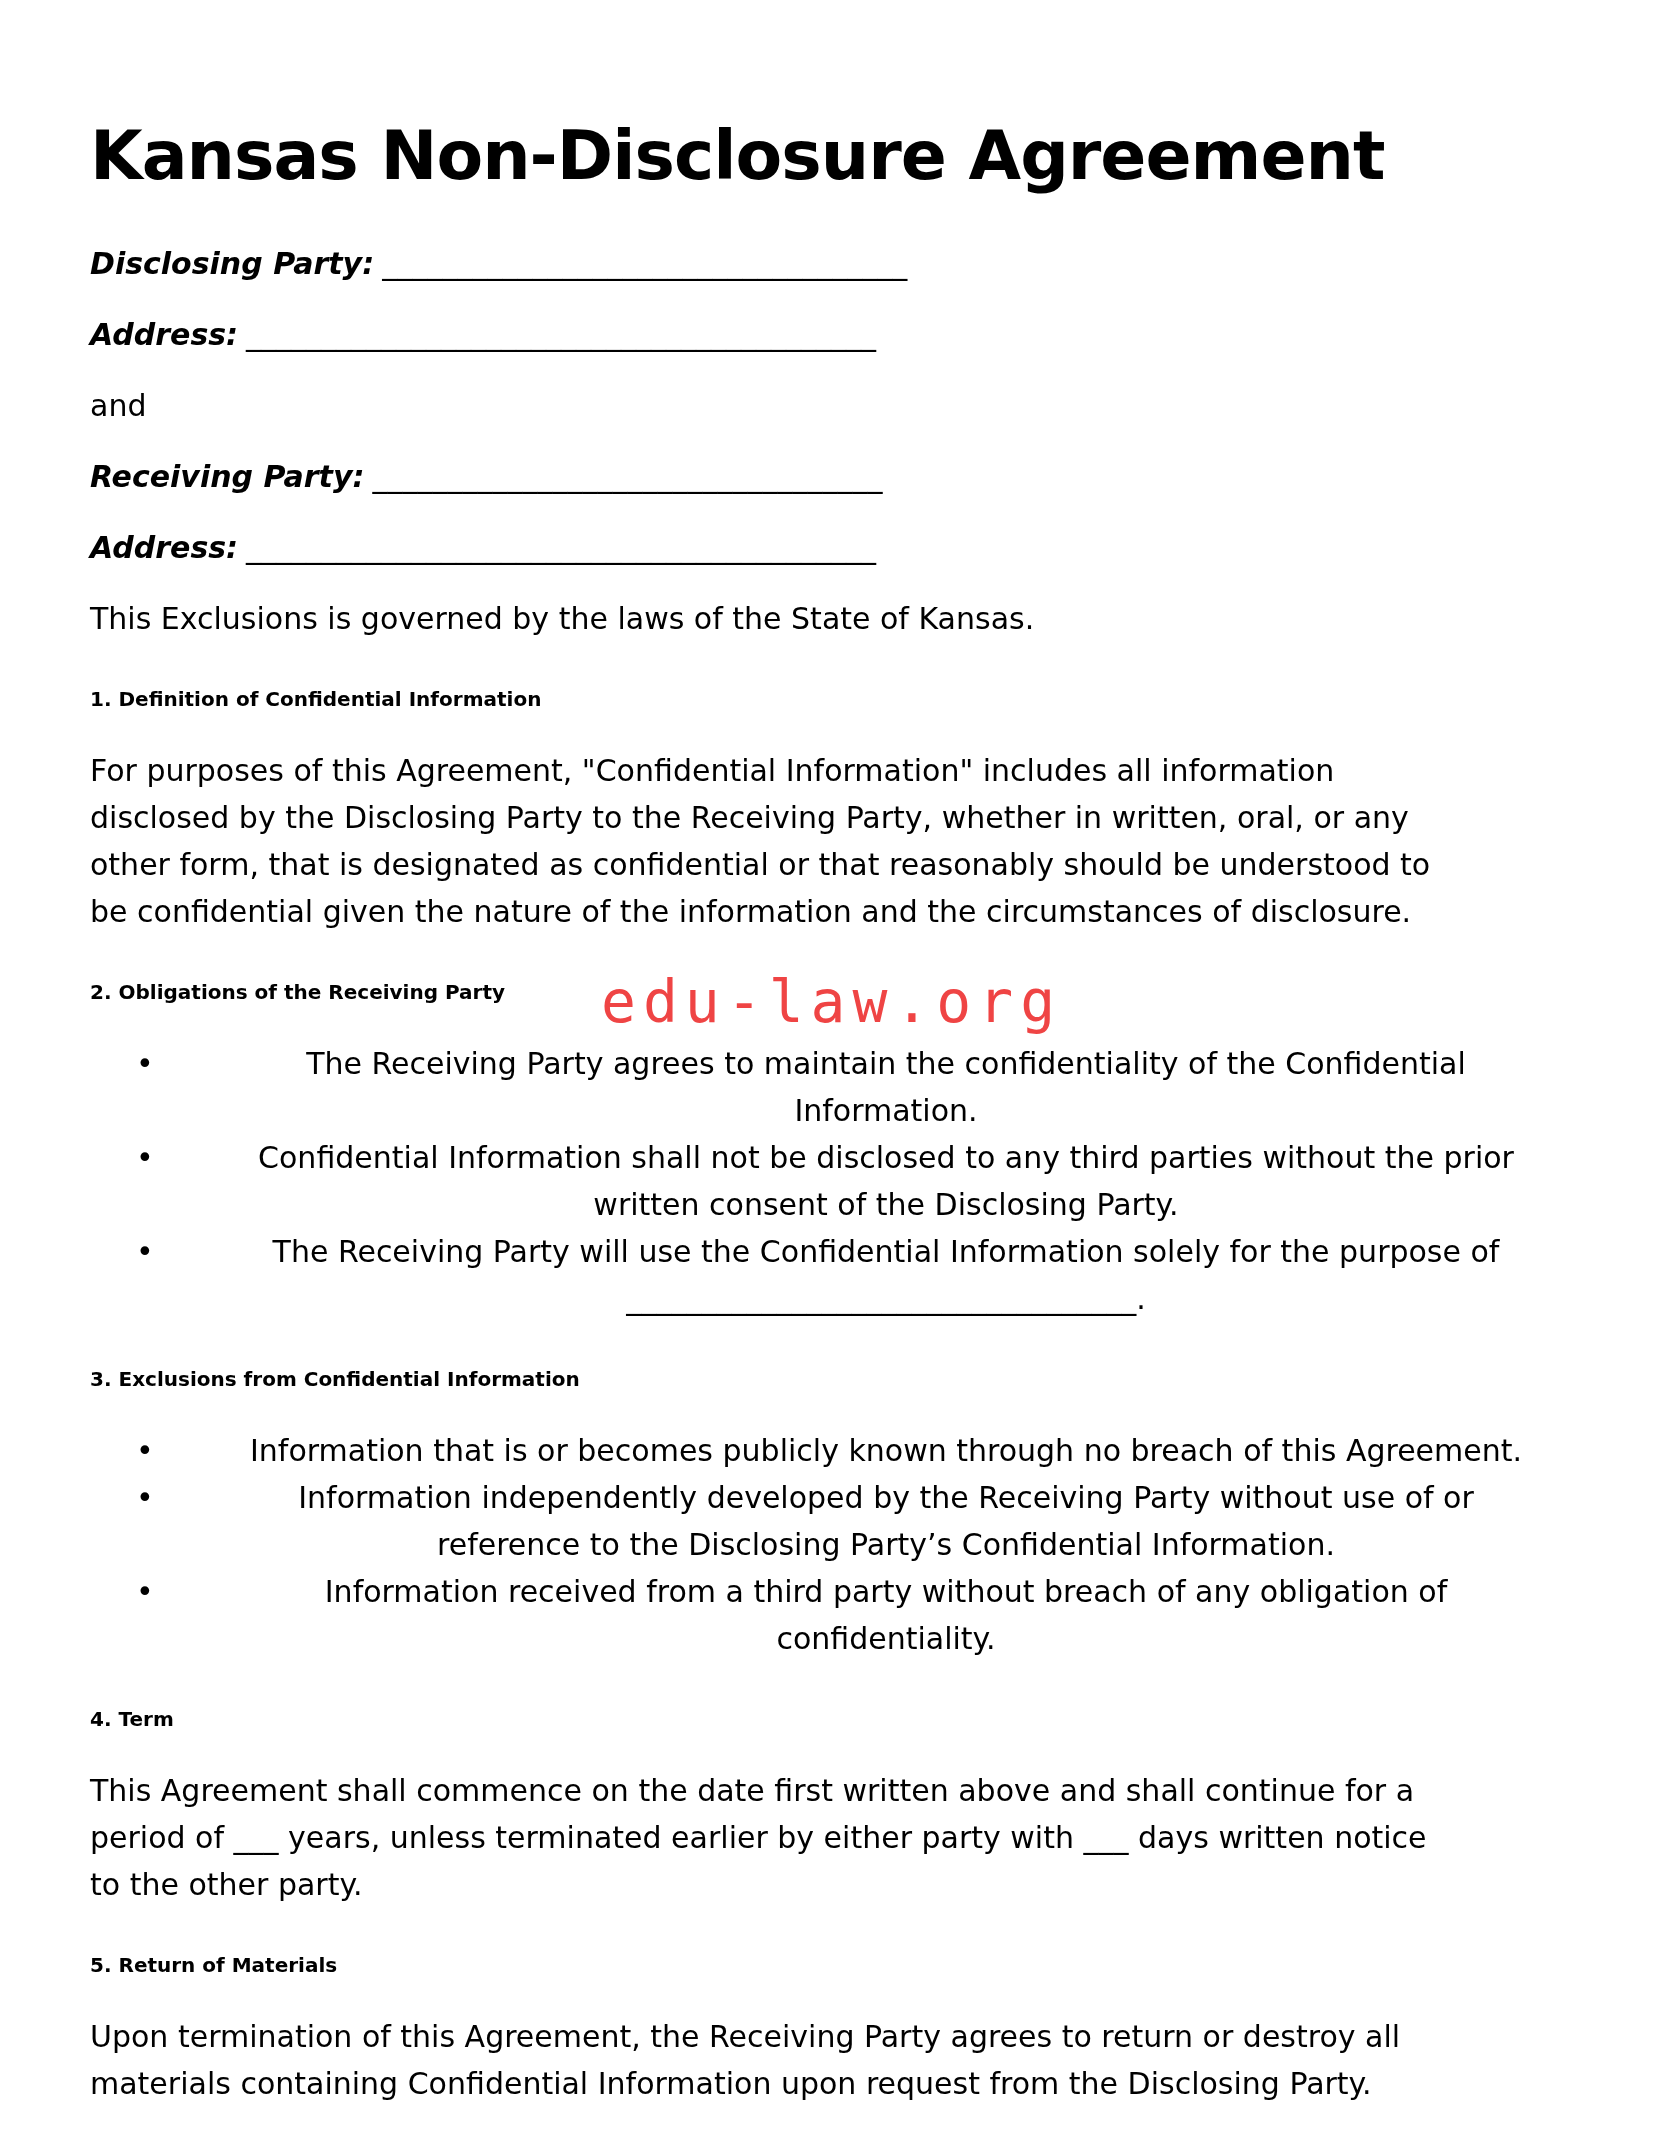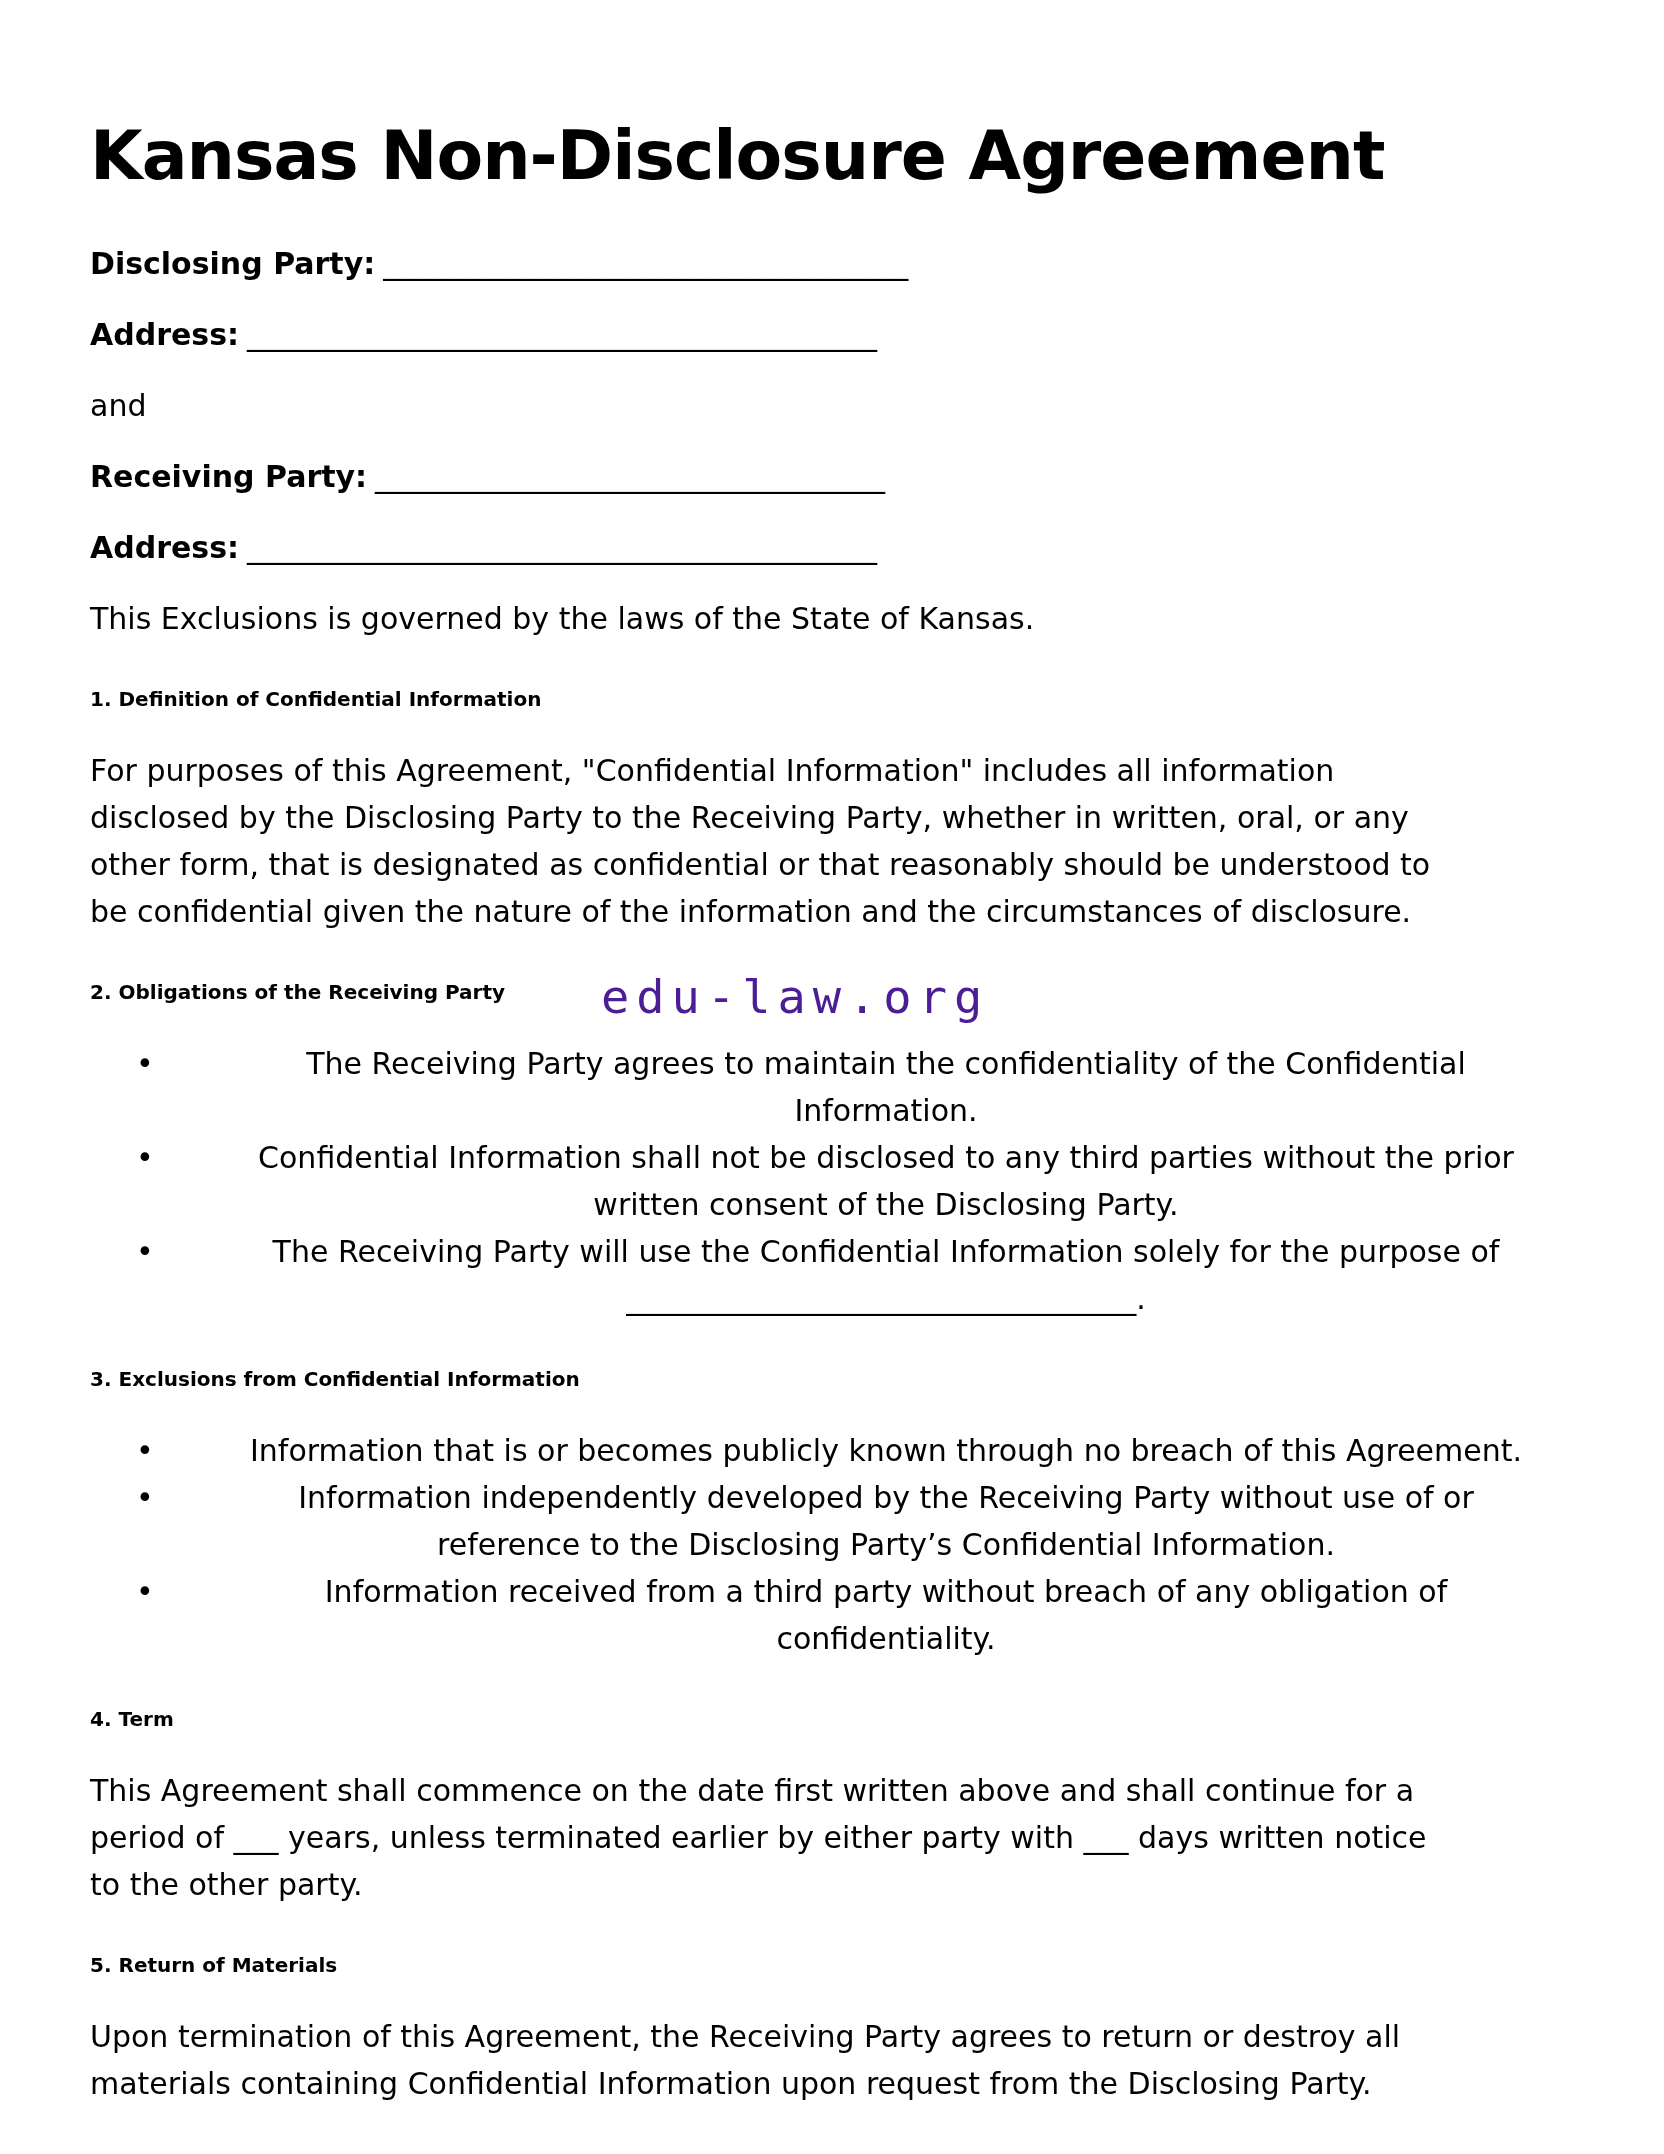--- a/index.html
+++ b/index.html
@@ -22,21 +22,21 @@
     background: #ffffff;
   }
   h1 {
     font-size: 68px;
     line-height: 76px;
     font-weight: bold;
     margin: 0 0 46px 0;
     letter-spacing: -1px;
   }
   p { margin: 0 0 24px 0; white-space: pre-line; }
-  .field { margin: 15px 0 24px 0; white-space: normal; }
+  .field { margin: 15px 0 24px 0; white-space: normal; font-style: italic; }
   .field .blank { margin-left: 8px; }
   h2 {
     font-size: 20px;
     line-height: 47px;
     font-weight: bold;
     margin: 0 0 24px 0;
     padding-top: 10px;
     position: relative;
     z-index: 1;
   }
@@ -59,24 +59,24 @@
     left: 46px;
     top: 0;
   }
   .section { position: relative; }
   .watermark {
     position: absolute;
     left: 511px;
     top: 14px;
     z-index: 0;
     font-family: "DejaVu Sans Mono", monospace;
-    font-size: 47px;
+    font-size: 58px;
     line-height: 1;
     letter-spacing: 7px;
-    color: #4c1d95;
+    color: #ef4444;
     white-space: nowrap;
     pointer-events: none;
   }
 </style>
 </head>
 <body>
 
 <div class="page">
 
   <h1>Kansas Non-Disclosure Agreement</h1>

